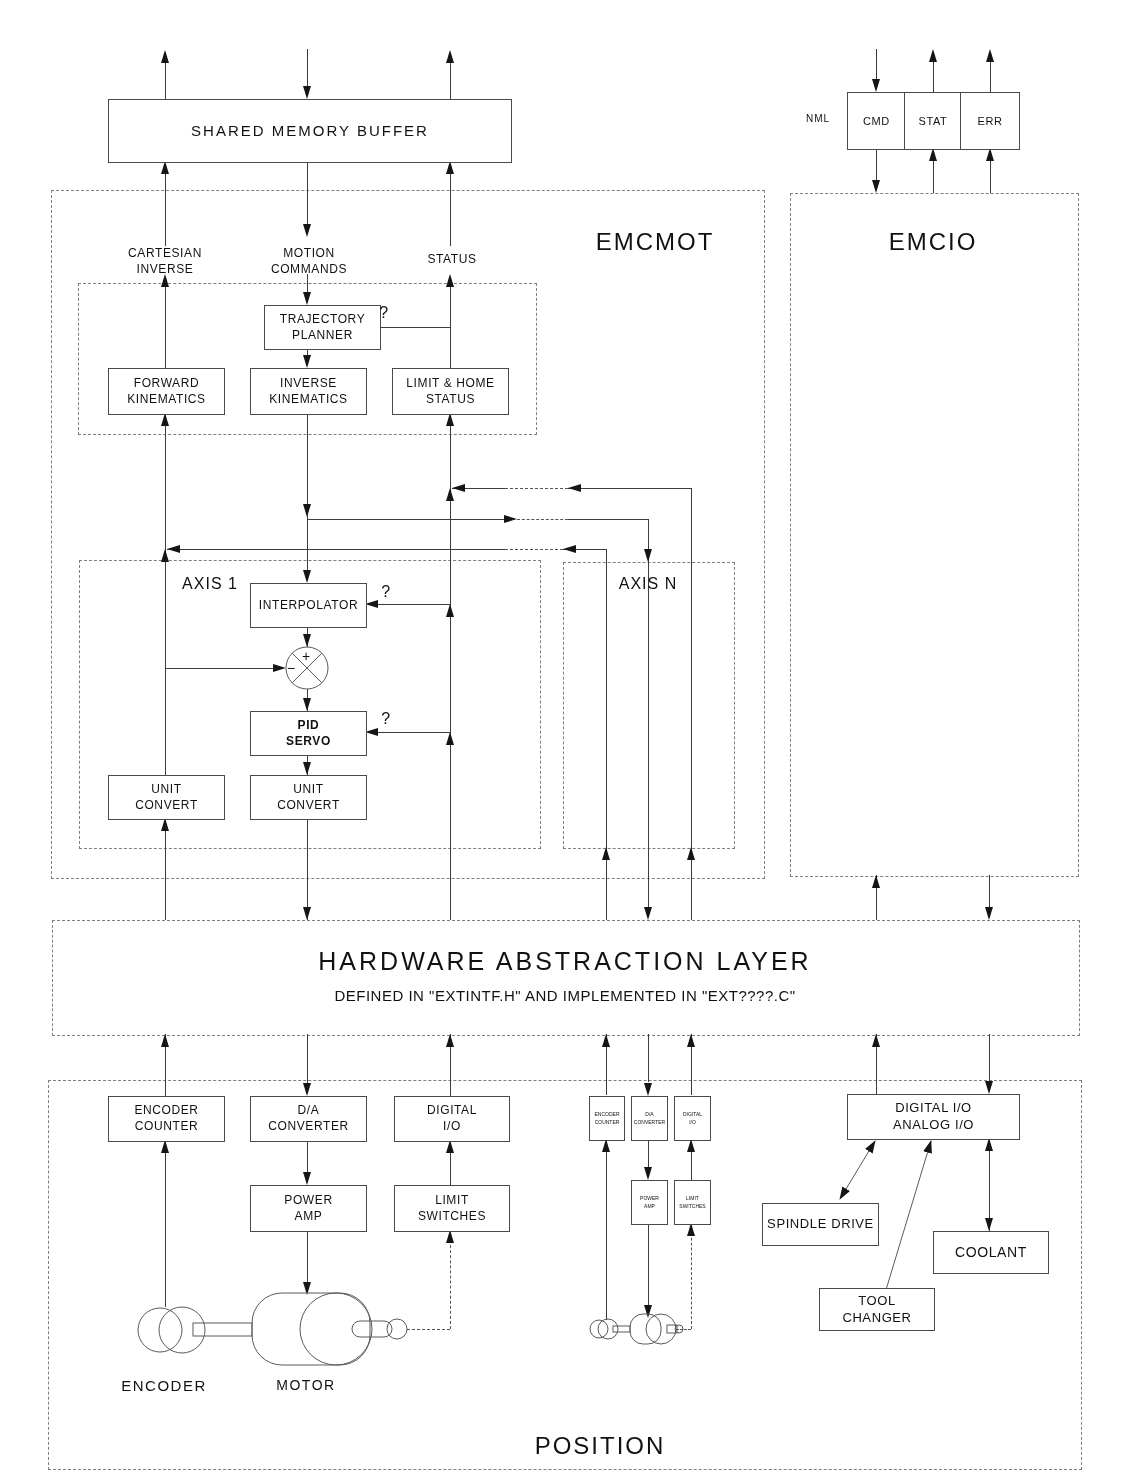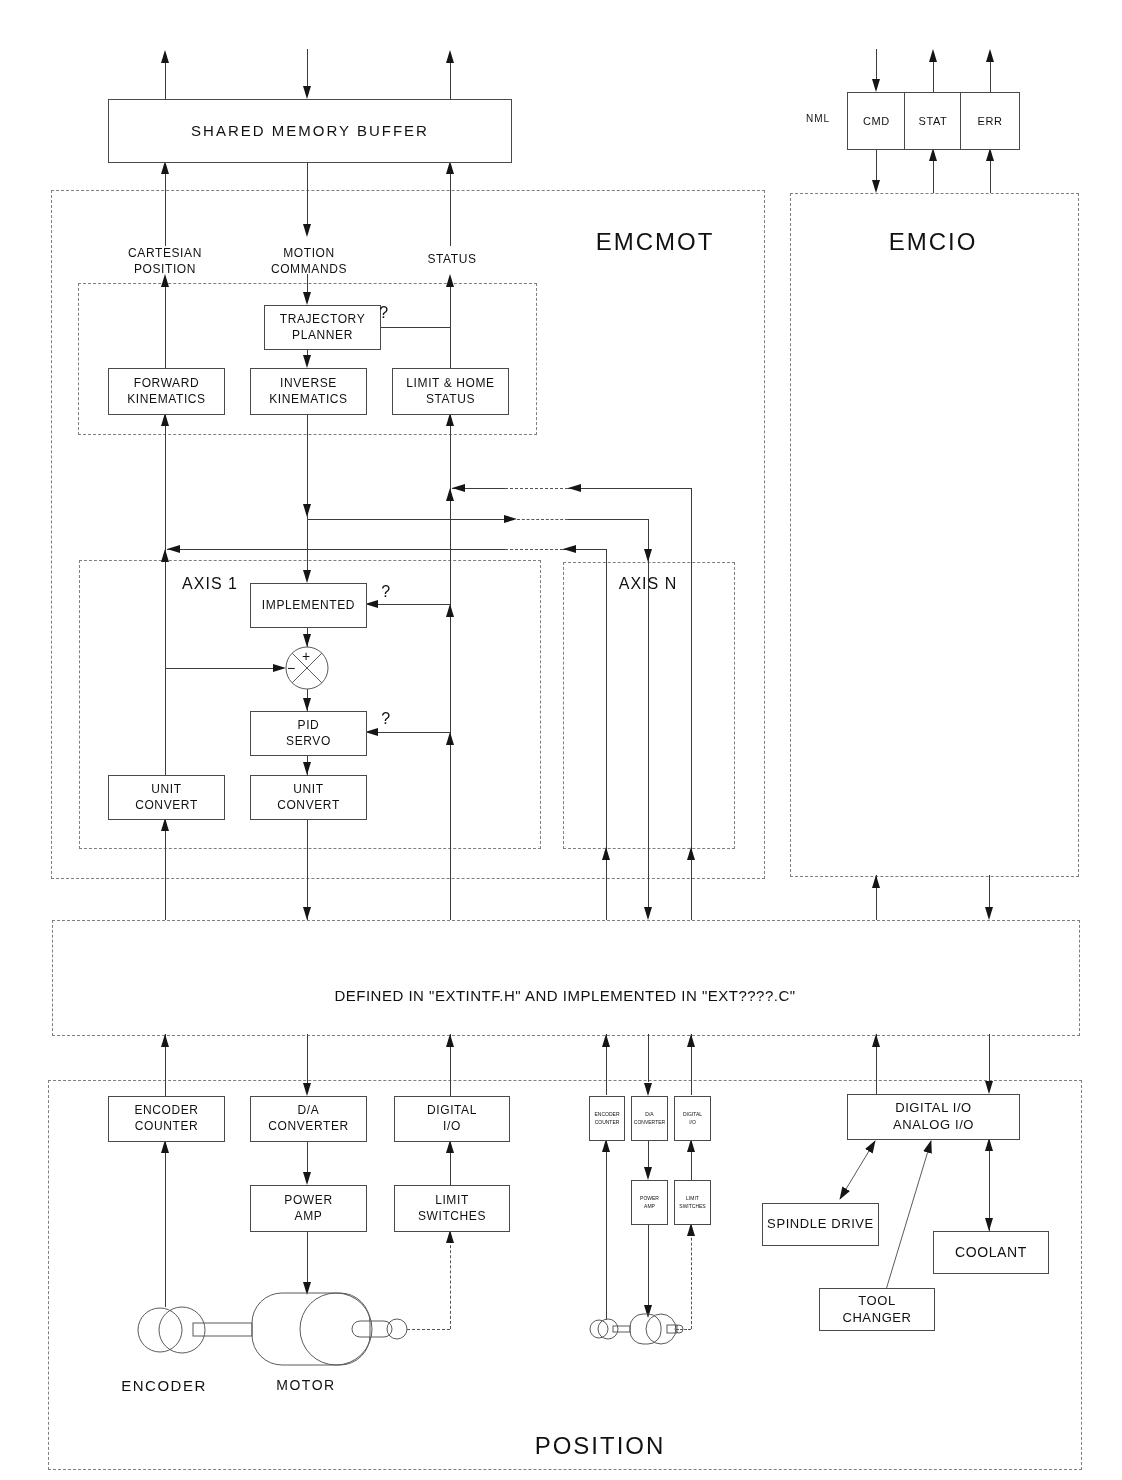--- a/index.html
+++ b/index.html
@@ -223,22 +223,22 @@
 
   <div class="box" style="left:264px;top:305px;width:115px;height:43px;">TRAJECTORY
 PLANNER</div>
   <div class="box" style="left:108px;top:368px;width:115px;height:45px;">FORWARD
 KINEMATICS</div>
   <div class="box" style="left:250px;top:368px;width:115px;height:45px;">INVERSE
 KINEMATICS</div>
   <div class="box" style="left:392px;top:368px;width:115px;height:45px;">LIMIT &amp; HOME
 STATUS</div>
 
-  <div class="box" style="left:250px;top:583px;width:115px;height:43px;">IMPLEMENTED</div>
-  <div class="box" style="left:250px;top:711px;width:115px;height:43px;">PID
+  <div class="box" style="left:250px;top:583px;width:115px;height:43px;">INTERPOLATOR</div>
+  <div class="box" style="left:250px;top:711px;width:115px;height:43px;font-weight:bold;">PID
 SERVO</div>
   <div class="box" style="left:108px;top:775px;width:115px;height:43px;">UNIT
 CONVERT</div>
   <div class="box" style="left:250px;top:775px;width:115px;height:43px;">UNIT
 CONVERT</div>
 
   <div class="box" style="left:108px;top:1096px;width:115px;height:44px;">ENCODER
 COUNTER</div>
   <div class="box" style="left:250px;top:1096px;width:115px;height:44px;">D/A
 CONVERTER</div>
@@ -265,33 +265,34 @@
   <div class="box" style="left:762px;top:1203px;width:115px;height:41px;font-size:13px;">SPINDLE DRIVE</div>
   <div class="box" style="left:933px;top:1231px;width:114px;height:41px;font-size:14px;">COOLANT</div>
   <div class="box" style="left:819px;top:1288px;width:114px;height:41px;font-size:13px;">TOOL
 CHANGER</div>
 
   <div class="lbl title" style="left:575px;top:226px;width:160px;">EMCMOT</div>
   <div class="lbl title" style="left:853px;top:226px;width:160px;">EMCIO</div>
   <div class="lbl" style="left:778px;top:112px;width:80px;font-size:10px;letter-spacing:1px;">NML</div>
 
   <div class="lbl" style="left:115px;top:246px;width:100px;">CARTESIAN
-POSITION</div>
+INVERSE</div>
   <div class="lbl" style="left:259px;top:246px;width:100px;">MOTION
 COMMANDS</div>
   <div class="lbl" style="left:402px;top:252px;width:100px;">STATUS</div>
 
   <div class="lbl" style="left:160px;top:574px;width:100px;font-size:16px;letter-spacing:1px;">AXIS 1</div>
   <div class="lbl" style="left:598px;top:574px;width:100px;font-size:16px;letter-spacing:1px;">AXIS N</div>
 
   <div class="lbl" style="left:374px;top:303px;width:20px;font-size:16px;">?</div>
   <div class="lbl" style="left:376px;top:582px;width:20px;font-size:16px;">?</div>
   <div class="lbl" style="left:376px;top:709px;width:20px;font-size:16px;">?</div>
   <div class="lbl" style="left:296px;top:647px;width:20px;font-size:14px;letter-spacing:0;">+</div>
   <div class="lbl" style="left:281px;top:659px;width:20px;font-size:14px;letter-spacing:0;">−</div>
 
+  <div class="lbl" style="left:165px;top:945px;width:800px;font-size:25px;letter-spacing:3px;">HARDWARE ABSTRACTION LAYER</div>
   <div class="lbl" style="left:165px;top:986px;width:800px;font-size:15px;letter-spacing:0.5px;">DEFINED IN "EXTINTF.H" AND IMPLEMENTED IN "EXT????.C"</div>
 
   <div class="lbl title" style="left:400px;top:1430px;width:400px;">POSITION</div>
   <div class="lbl" style="left:114px;top:1376px;width:100px;font-size:15px;letter-spacing:1.5px;">ENCODER</div>
   <div class="lbl" style="left:256px;top:1376px;width:100px;font-size:14px;letter-spacing:1.5px;">MOTOR</div>
 
 </div>
 
 </body></html>

